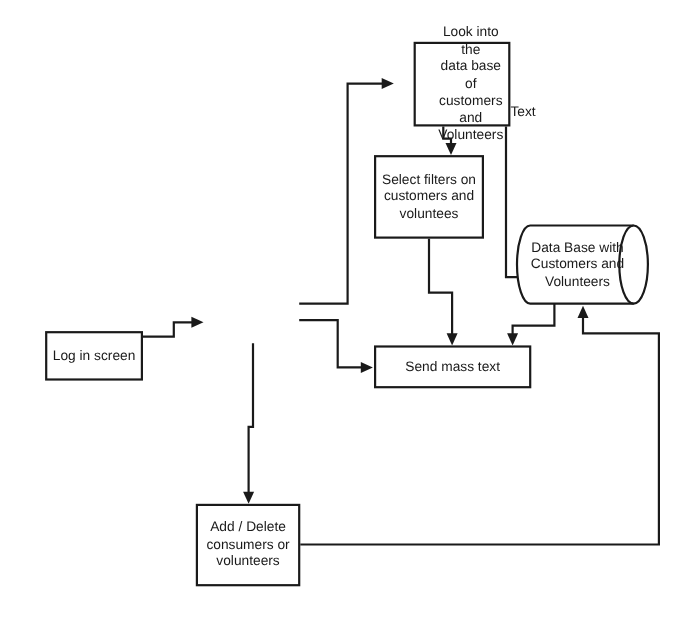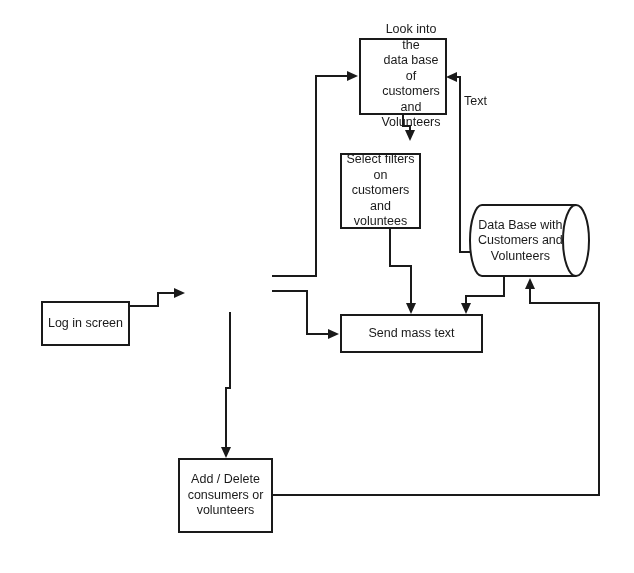--- a/index.html
+++ b/index.html
@@ -21,31 +21,31 @@
     background:#ffffff;
     display:flex;align-items:center;justify-content:center;
     z-index:2;
   }
   .node-label,.shape-label{
     font-size:12.5px;line-height:15.5px;text-align:center;
     white-space:pre-line;
   }
   .shape-label-wrap{
     position:absolute;z-index:2;
-    display:flex;align-items:center;
+    display:flex;align-items:center;justify-content:center;
   }
   .edge-label{
     position:absolute;z-index:3;
     font-size:12.5px;line-height:15px;margin-top:24px;
   }
   
   #n-login-screen   {left:41px;  top:301px; width:89px;  height:45px;}
   #n-nonprofit      {left:185px; top:275px; width:89px;  height:38px;}
-  #n-look-into      {left:359px; top:38px;  width:88px;  height:77px;padding-left:16px;}
-  #n-select-filters {left:340px; top:141px; width:81px; height:76px;margin-top:12px;}
+  #n-look-into      {left:376px; top:38px;  width:88px;  height:77px;padding-left:16px;}
+  #n-select-filters {left:340px; top:141px; width:100px; height:76px;}
   #n-send-mass      {left:340px; top:314px; width:143px; height:39px;}
   #n-add-delete     {left:178px; top:458px; width:95px;  height:75px;}
   #n-database-label {left:478px; top:217px; width:94px;  height:48px;}
   #l-text           {left:464px; top:70px;}
 </style>
 </head>
 <body>
 
 <div id="canvas">
 

